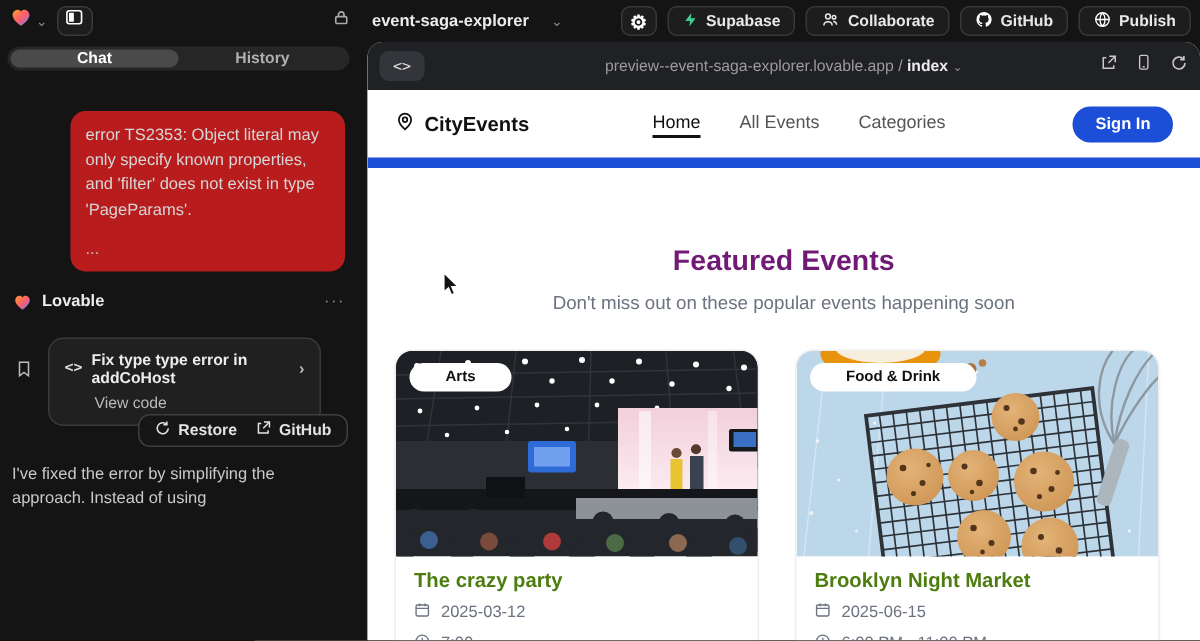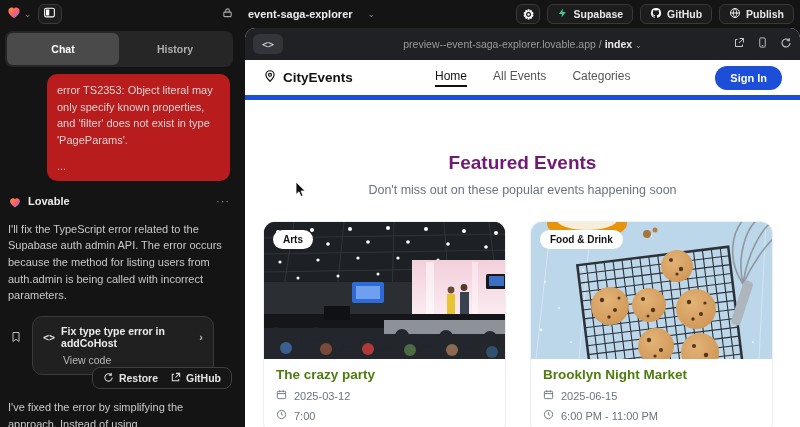--- a/index.html
+++ b/index.html
@@ -17,21 +17,21 @@
   .project-center { position:absolute; left:222px; top:0; height:28px; display:flex; align-items:center; gap:15px; }
   .project-name { color:#ececec; font-size:11px; font-weight:700; }
   .topbar-right { margin-left:auto; display:flex; align-items:center; gap:7px; }
   .tb-btn { height:20px; display:flex; align-items:center; gap:5px; background:#1d1d1d; border:1px solid #383838;
     border-radius:6px; padding:0 9px; color:#e8e8e8; font-size:10.5px; font-weight:700; cursor:pointer; }
   .tb-icon-btn { width:24px; justify-content:center; padding:0; }
   .gear-glyph { color:#fff; font-size:13px; line-height:1; }
 
   
   .sidebar { position:absolute; left:0; top:28px; width:238px; bottom:0; overflow:hidden; }
-  .tabbar { margin:3px 5px 0 5px; height:36px; background:#262626; border-radius:8px; display:flex; padding:2px; }
+  .tabbar { margin:3px 5px 0 5px; height:16px; background:#262626; border-radius:8px; display:flex; padding:2px; }
   .tab { flex:1; display:flex; align-items:center; justify-content:center; font-size:10.5px; color:#b0b0b0;
     border-radius:6px; cursor:pointer; font-weight:700; }
   .tab.active { background:#4a4a4a; color:#fff; }
 
   .chat-scroll { position:absolute; top:46px; left:0; right:0; bottom:0; padding:0 8px; }
   .user-bubble { margin-left:39px; background:#b91c1c; border-radius:10px; padding:8px 10px 6px 10px;
     color:#d6d6d6; font-size:11px; line-height:1.5; }
   .user-bubble .dots { margin-top:10px; color:#c4c4c4; }
 
   .lov-row { display:flex; align-items:flex-start; gap:6px; margin-top:14px; }
@@ -56,40 +56,40 @@
     overflow:hidden; background:#fff; }
   .chrome { height:32px; background:#202124; display:flex; align-items:center; padding:0 8px; }
   .code-btn { width:30px; height:20px; background:#34353a; border-radius:6px; color:#e6e6e6;
     display:flex; align-items:center; justify-content:center; font-family:"DejaVu Sans Mono", monospace;
     font-size:10px; cursor:pointer; }
   .url-box { position:absolute; left:0; right:0; text-align:center; font-size:10.5px; color:#9b9b9b; pointer-events:none; }
   .url-box .pg { color:#ececec; font-weight:700; }
   .chrome-right { margin-left:auto; display:flex; align-items:center; gap:12px; z-index:2; }
 
   .site { position:relative; height:calc(100% - 32px); background:#fff; overflow:hidden; }
-  .site-header { height:40px; display:flex; align-items:center; padding:0 18px; border-bottom:5px solid #1d4ed8; }
+  .site-header { height:52px; display:flex; align-items:center; padding:0 18px; border-bottom:7px solid #1d4ed8; }
   .brand { display:flex; align-items:center; gap:6px; font-size:13.5px; font-weight:700; color:#111; }
   .site-nav { position:absolute; left:190px; display:flex; gap:26px; font-size:12px; color:#333; }
   .nav-item { cursor:pointer; color:#111; }
   .nav-item.active { border-bottom:2px solid #111; padding-bottom:2px; font-weight:400; }
   .nav-item.dim { color:#555; }
   .sign-in { margin-left:auto; background:#1d4ed8; color:#fff; font-size:11px; font-weight:700;
     border-radius:999px; padding:6px 15px; cursor:pointer; }
 
   .hero { text-align:center; margin-top:52px; }
   .hero-title { font-size:19px; font-weight:700; color:#701a75; }
   .hero-sub { margin-top:9px; font-size:12.5px; color:#6b7280; }
 
   .cards { display:flex; gap:24px; padding:0 18px; margin-top:24px; }
   .card { width:243px; flex:none; background:#fff; border:1px solid #efefef; border-radius:12px; overflow:hidden;
     cursor:pointer; box-shadow:0 1px 2px rgba(0,0,0,.04); }
   .card-img { position:relative; height:137px; }
   .card-img svg { display:block; }
   .badge { position:absolute; top:8px; left:9px; background:#fff; color:#111; font-size:10px; font-weight:700;
-    border-radius:999px; padding:4px 10px; }
+    border-radius:999px; padding:4px 24px; }
   .card-body { padding:8px 12px 12px 12px; }
   .card-title { font-size:13.5px; font-weight:700; color:#4d7c0f; }
   .meta-row { display:flex; align-items:center; gap:7px; margin-top:7px; color:#6b7280; font-size:11px; }
 
   .cursor { position:absolute; left:295px; top:181px; z-index:50; pointer-events:none; }
 </style>
 </head>
 <body>
 
 <div id="app">
@@ -139,20 +139,31 @@
       <div class="tb-btn">
         <span>
           <svg width="11" height="12" viewBox="0 0 24 24">
               <path d="M13 2 4 14h7l-1 8 9-12h-7z" fill="#3ecf8e"></path>
             </svg>
         </span>
         <span>Supabase</span>
       </div>
       <div class="tb-btn">
         <span>
+          <svg width="13" height="12" viewBox="0 0 24 24" fill="none" stroke="#e8e8e8" stroke-width="2">
+            <circle cx="9" cy="8" r="3.2"></circle>
+              <path d="M3.5 20c0-3 2.5-5 5.5-5s5.5 2 5.5 5"></path>
+            <circle cx="17" cy="9" r="2.4"></circle>
+              <path d="M16 14.6c2.6.2 4.5 2 4.5 4.4"></path>
+          </svg>
+        </span>
+        <span>Collaborate</span>
+      </div>
+      <div class="tb-btn">
+        <span>
           <svg width="12" height="12" viewBox="0 0 24 24" fill="#fff">
             <path d="M12 2a10 10 0 0 0-3.2 19.5c.5.1.7-.2.7-.5v-1.8c-2.8.6-3.4-1.2-3.4-1.2-.5-1.1-1.1-1.4-1.1-1.4-.9-.6.1-.6.1-.6 1 .1 1.5 1 1.5 1 .9 1.5 2.4 1.1 3 .8.1-.7.4-1.1.6-1.4-2.2-.3-4.6-1.1-4.6-5 0-1.1.4-2 1-2.7-.1-.2-.4-1.3.1-2.6 0 0 .8-.3 2.7 1a9.4 9.4 0 0 1 5 0c1.9-1.3 2.7-1 2.7-1 .5 1.3.2 2.4.1 2.6.6.7 1 1.6 1 2.7 0 3.9-2.4 4.7-4.6 5 .4.3.7.9.7 1.9v2.8c0 .3.2.6.7.5A10 10 0 0 0 12 2z"></path>
           </svg>
         </span>
         <span>GitHub</span>
       </div>
       <div class="tb-btn">
         <span>
           <svg width="12" height="12" viewBox="0 0 24 24" fill="none" stroke="#fff" stroke-width="1.8">
             <circle cx="12" cy="12" r="9"></circle>
@@ -179,21 +190,20 @@
       <div class="lov-row">
         <span>
           <svg width="14" height="13" viewBox="0 0 24 24">
             <path d="M12 21C12 21 3 15.5 3 9.5C3 6.5 5.5 4 8.5 4C10 4 11.3 4.8 12 6C12.7 4.8 14 4 15.5 4C18.5 4 21 6.5 21 9.5C21 15.5 12 21 12 21Z" fill="url(#lovgrad)"></path>
           </svg>
         </span>
         <span class="lov-name">Lovable</span>
         <span class="lov-menu">···</span>
       </div>
 
-      <div class="msg">I'll fix the TypeScript error related to the Supabase auth admin API. The error occurs because the method for listing users from auth.admin is being called with incorrect parameters.</div>
 
       <div class="fix-wrap">
         <span class="bookmark">
           <svg width="12" height="14" viewBox="0 0 24 24" fill="none" stroke="#bdbdbd" stroke-width="2">
             <path d="M6 3h12v18l-6-4.5L6 21z"></path>
           </svg>
         </span>
         <div class="fix-card">
           <div class="fix-title-row">
             <span class="code-glyph">&lt;&gt;</span>

